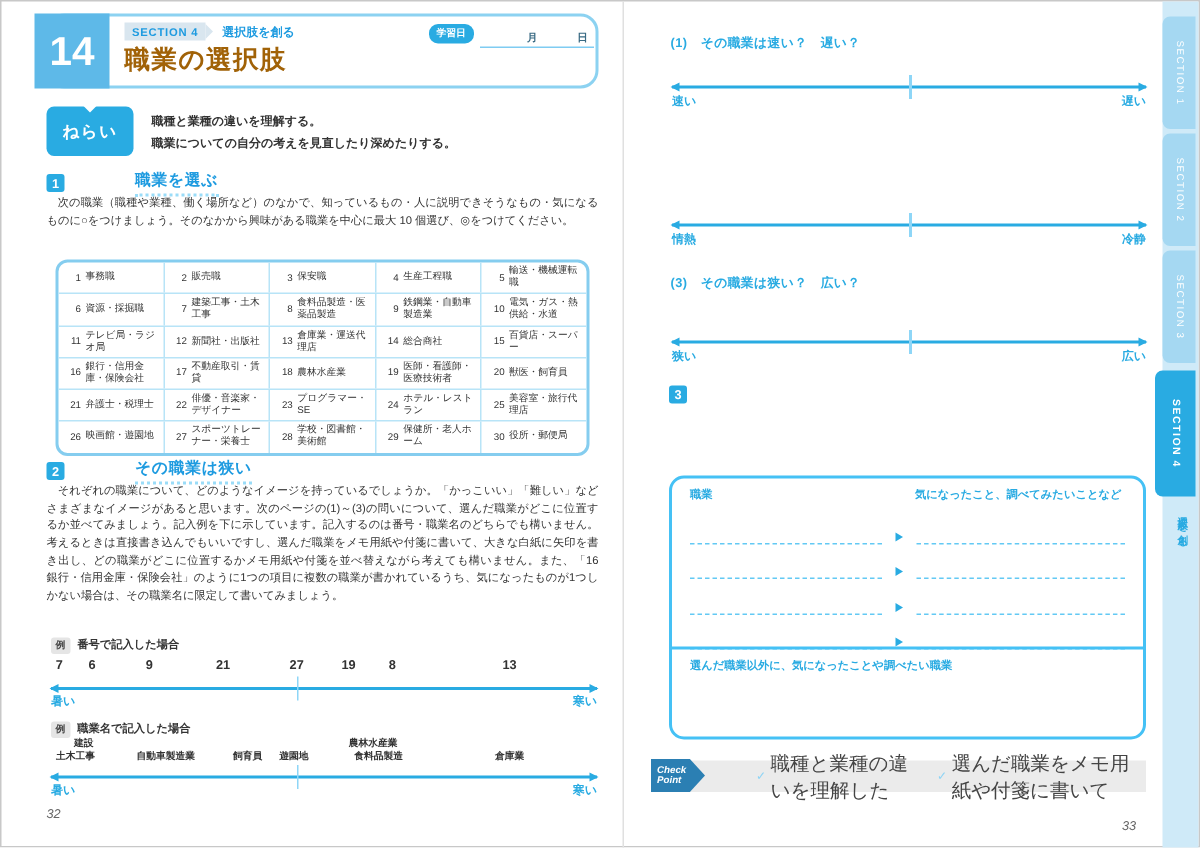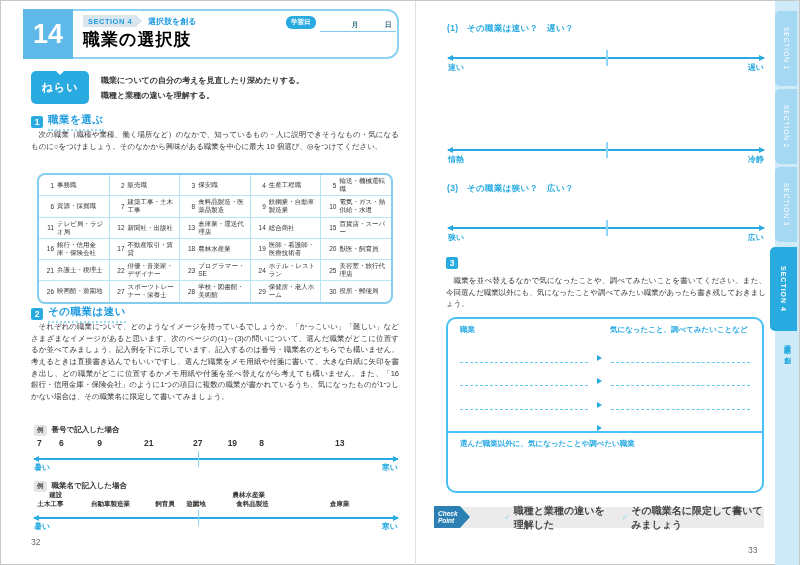--- a/index.html
+++ b/index.html
@@ -12,35 +12,35 @@
   .spine{position:absolute;left:414px;top:0;width:1px;height:565px;background:#e0e0e0;}
 
   
   .page-left{position:absolute;left:0;top:0;width:415px;height:565px;}
   .header-frame{position:absolute;left:30px;top:8px;width:368px;height:50px;border:2px solid #8cd2f1;border-radius:12px;box-sizing:border-box;background:#fff;}
   .lesson-num{position:absolute;left:22px;top:8px;width:50px;height:50px;background:#5eb9e8;color:#fff;font-size:27px;font-weight:bold;display:flex;align-items:center;justify-content:center;z-index:2;}
   .tag-row{position:absolute;left:82px;top:14px;display:flex;align-items:center;z-index:2;}
   .section-tag{background:#d9e6ef;color:#1e9be0;font-size:7.5px;font-weight:bold;padding:1.5px 5px;letter-spacing:.5px;}
   .tag-arrow{width:0;height:0;border-top:5.5px solid transparent;border-bottom:5.5px solid transparent;border-left:5px solid #d9e6ef;margin-right:6px;}
   .section-name{color:#1e9be0;font-size:8px;font-weight:bold;}
-  .lesson-title{position:absolute;left:82px;top:27px;font-size:17px;font-weight:bold;color:#000000;letter-spacing:1px;z-index:2;}
+  .lesson-title{position:absolute;left:82px;top:27px;font-size:17px;font-weight:bold;color:#a16207;letter-spacing:1px;z-index:2;}
   .date-area{position:absolute;left:285px;top:15px;z-index:2;display:flex;align-items:flex-start;}
   .date-badge{background:#29abe2;color:#fff;font-size:6.5px;font-weight:bold;border-radius:6px;padding:2px 5px;}
   .date-line{display:inline-block;position:relative;width:76px;height:15px;border-bottom:1px solid #7fccf2;margin-left:4px;}
   .date-month,.date-day{position:absolute;bottom:1px;font-size:7px;font-weight:bold;color:#3a6b84;}
   .date-month{left:42%;} .date-day{left:86%;}
 
   .aim{position:absolute;left:30px;top:70px;display:flex;}
   .aim-badge{position:relative;width:58px;height:33px;background:#29abe2;border-radius:5px;color:#fff;font-size:11px;font-weight:bold;display:flex;align-items:center;justify-content:center;letter-spacing:1px;}
   .aim-badge::before{content:'';position:absolute;top:-1px;left:50%;transform:translateX(-50%);border-left:5px solid transparent;border-right:5px solid transparent;border-top:5px solid #fff;}
   .aim-text{margin-left:12px;padding-top:2px;font-size:8px;font-weight:bold;color:#333;line-height:1.9;}
 
   .sec-head{position:absolute;left:30px;display:flex;align-items:center;}
   .sec-no{display:inline-block;width:12px;height:12px;background:#29abe2;color:#fff;font-size:8.5px;font-weight:bold;text-align:center;line-height:12px;border-radius:2px;margin-right:5px;flex:none;}
-  .sec-title{color:#1e9be0;font-size:10.5px;font-weight:bold;border-bottom:2px dotted #9adcf8;padding-bottom:2px;letter-spacing:.5px;}
+  .sec-title{color:#1e9be0;font-size:10.5px;font-weight:bold;border-bottom:2px dotted #9adcf8;padding-bottom:2px;letter-spacing:.5px;margin-left:42px;}
 
   .para{position:absolute;font-size:7.5px;line-height:1.55;color:#333;text-indent:1em;text-align:justify;}
 
   .job-table{position:absolute;left:36px;top:172px;width:356px;border:2px solid #85cdef;border-radius:8px;overflow:hidden;box-sizing:border-box;background:#fff;}
   .trow{display:flex;border-top:1px solid #b8e4f7;}
   .trow:first-child{border-top:none;}
   .tcell{flex:1;display:flex;align-items:center;padding:2px 2px 2px 4px;border-left:1px solid #b8e4f7;min-height:17px;box-sizing:border-box;}
   .tcell:first-child{border-left:none;}
   .tno{width:11px;text-align:right;font-size:6.5px;color:#333;margin-right:3px;flex:none;}
   .tlabel{font-size:6.5px;line-height:1.25;color:#333;}
@@ -55,21 +55,21 @@
   .name-items .ex-item{font-size:6.5px;}
 
   .scale-line{position:absolute;left:0;right:0;height:1.5px;background:#29abe2;}
   .scale-line::before{content:'';position:absolute;left:-1px;top:-2.2px;border-top:3px solid transparent;border-bottom:3px solid transparent;border-right:6px solid #29abe2;}
   .scale-line::after{content:'';position:absolute;right:-1px;top:-2.2px;border-top:3px solid transparent;border-bottom:3px solid transparent;border-left:6px solid #29abe2;}
   .tick{position:absolute;top:-7px;width:1.5px;height:16px;background:#8ed6f7;}
   .t45{left:45%;} .t50{left:50%;}
   .s-label{position:absolute;font-size:8px;font-weight:bold;color:#29abe2;}
   .s-l{left:0;} .s-r{right:0;}
 
-  .page-num{position:absolute;font-size:8.5px;color:#666;}
+  .page-num{position:absolute;font-size:8.5px;color:#666;font-style:italic;}
 
   
   .page-right{position:absolute;left:415px;top:0;width:353px;height:565px;}
   .q-label{position:absolute;left:31px;font-size:8.5px;font-weight:bold;color:#29abe2;letter-spacing:.3px;}
   .q-scale{position:absolute;left:32px;width:316px;height:22px;}
   .q-scale .scale-line{top:8px;}
   .q-scale .s-label{top:13px;}
 
   .notebox{position:absolute;left:30px;top:316px;width:318px;height:176px;border:2px solid #45c1f5;border-radius:10px;box-sizing:border-box;background:#fff;}
   .nb-col{position:absolute;top:6px;font-size:7.5px;font-weight:bold;color:#29abe2;}
@@ -81,21 +81,21 @@
   .nb-line.r{flex:1;}
   .nb-arrow{width:0;height:0;border-left:5px solid #29abe2;border-top:3.5px solid transparent;border-bottom:3.5px solid transparent;margin:0 9px 2px 9px;flex:none;}
   .nb-divider{position:absolute;left:0;right:0;top:112px;height:2px;background:#45c1f5;}
   .nb-extra{position:absolute;left:12px;top:120px;font-size:7.5px;font-weight:bold;color:#29abe2;}
 
   .checkbar{position:absolute;left:30px;top:506px;width:318px;height:21px;background:#ebebeb;}
   .cp-badge{position:absolute;left:18px;top:505px;width:36px;height:22px;background:#2b7fb3;color:#fff;font-size:6.5px;font-style:italic;font-weight:bold;line-height:1.1;display:flex;flex-direction:column;justify-content:center;padding-left:4px;box-sizing:border-box;clip-path:polygon(0 0,72% 0,100% 50%,72% 100%,0 100%);z-index:2;}
   .cp-items{position:absolute;left:58px;top:0;height:21px;display:flex;align-items:center;gap:13px;}
   .cp-item{display:flex;align-items:center;}
   .cp-check{color:#8ed4f5;font-size:8px;font-weight:bold;margin-right:3px;}
-  .cp-text{font-size:10px;color:#444;font-weight:bold;}
+  .cp-text{font-size:13px;color:#444;}
 
   
   .sidebar-strip{position:absolute;left:774px;top:0;width:24px;height:565px;background:#cfeaf8;}
   .side-tab{position:absolute;right:2px;width:22px;border-radius:5px 0 0 5px;background:#a5d8f2;color:#fff;
     writing-mode:vertical-rl;text-orientation:mixed;font-size:6.5px;letter-spacing:1px;
     display:flex;align-items:center;justify-content:center;box-sizing:border-box;}
   .side-tab.active{width:27px;background:#29abe2;font-weight:bold;font-size:7px;}
   .sidebar-caption{position:absolute;right:7px;top:338px;writing-mode:vertical-rl;text-orientation:mixed;
     color:#29abe2;font-size:7px;font-weight:bold;letter-spacing:1px;}
 </style>
@@ -118,22 +118,22 @@
       <span class="date-badge">学習日</span>
       <span class="date-line">
         <span class="date-month">月</span>
         <span class="date-day">日</span>
       </span>
     </div>
 
     <div class="aim">
       <div class="aim-badge">ねらい</div>
       <div class="aim-text">
+        <div>職種と業種の違いを理解する。</div>
         <div>職業についての自分の考えを見直したり深めたりする。</div>
-        <div>職種と業種の違いを理解する。</div>
       </div>
     </div>
 
     <div class="sec-head" style="top:112px;">
       <span class="sec-no">1</span>
       <span class="sec-title">職業を選ぶ</span>
     </div>
     <div class="para" style="left:30px;top:128px;width:368px;">次の職業（職種や業種、働く場所など）のなかで、知っているもの・人に説明できそうなもの・気になるものに○をつけましょう。そのなかから興味がある職業を中心に最大 10 個選び、◎をつけてください。</div>
 
     <div class="job-table">
@@ -266,21 +266,21 @@
           </div>
           <div class="tcell">
             <span class="tno">30</span>
             <span class="tlabel">役所・郵便局</span>
           </div>
         </div>
       </div>
 
     <div class="sec-head" style="top:304px;">
       <span class="sec-no">2</span>
-      <span class="sec-title">その職業は速い</span>
+      <span class="sec-title">その職業は狭い</span>
     </div>
     <div class="para" style="left:30px;top:320px;width:368px;">それぞれの職業について、どのようなイメージを持っているでしょうか。「かっこいい」「難しい」などさまざまなイメージがあると思います。次のページの(1)～(3)の問いについて、選んだ職業がどこに位置するか並べてみましょう。記入例を下に示しています。記入するのは番号・職業名のどちらでも構いません。考えるときは直接書き込んでもいいですし、選んだ職業をメモ用紙や付箋に書いて、大きな白紙に矢印を書き出し、どの職業がどこに位置するかメモ用紙や付箋を並べ替えながら考えても構いません。また、「16　銀行・信用金庫・保険会社」のように1つの項目に複数の職業が書かれているうち、気になったものが1つしかない場合は、その職業名に限定して書いてみましょう。</div>
 
     <div class="example" style="top:424px;height:50px;">
       <div class="ex-head">
         <span class="ex-badge">例</span>
         <span class="ex-title">番号で記入した場合</span>
       </div>
       <div class="ex-items num-items" style="top:13px;">
           <span class="ex-item" style="left: 1.5%;">7</span>
@@ -350,21 +350,20 @@
       <div class="scale-line">
           <span class="tick t50"></span>
         </div>
       <span class="s-label s-l">狭い</span>
       <span class="s-label s-r">広い</span>
     </div>
 
     <div class="sec-head" style="top:256px;">
       <span class="sec-no">3</span>
     </div>
-    <div class="para" style="left:30px;top:274px;width:320px;">職業を並べ替えるなかで気になったことや、調べてみたいことを書いてください。また、今回選んだ職業以外にも、気になったことや調べてみたい職業があったら書き残しておきましょう。</div>
 
     <div class="notebox">
       <span class="nb-col nb-col1">職業</span>
       <span class="nb-col nb-col2">気になったこと、調べてみたいことなど</span>
       <div class="nb-rows">
           <div class="nb-row">
             <span class="nb-line l"></span>
             <span class="nb-arrow"></span>
             <span class="nb-line r"></span>
           </div>
@@ -389,21 +388,21 @@
     </div>
 
     <div class="checkbar">
       <div class="cp-items">
           <span class="cp-item">
             <span class="cp-check">✓</span>
             <span class="cp-text">職種と業種の違いを理解した</span>
           </span>
           <span class="cp-item">
             <span class="cp-check">✓</span>
-            <span class="cp-text">その職業名に限定して書いてみましょう</span>
+            <span class="cp-text">選んだ職業をメモ用紙や付箋に書いて</span>
           </span>
         </div>
     </div>
     <div class="cp-badge">
       <span>Check</span>
       <span>Point</span>
     </div>
 
     <div class="page-num" style="left:332px;top:544px;">33</div>
   </div>

